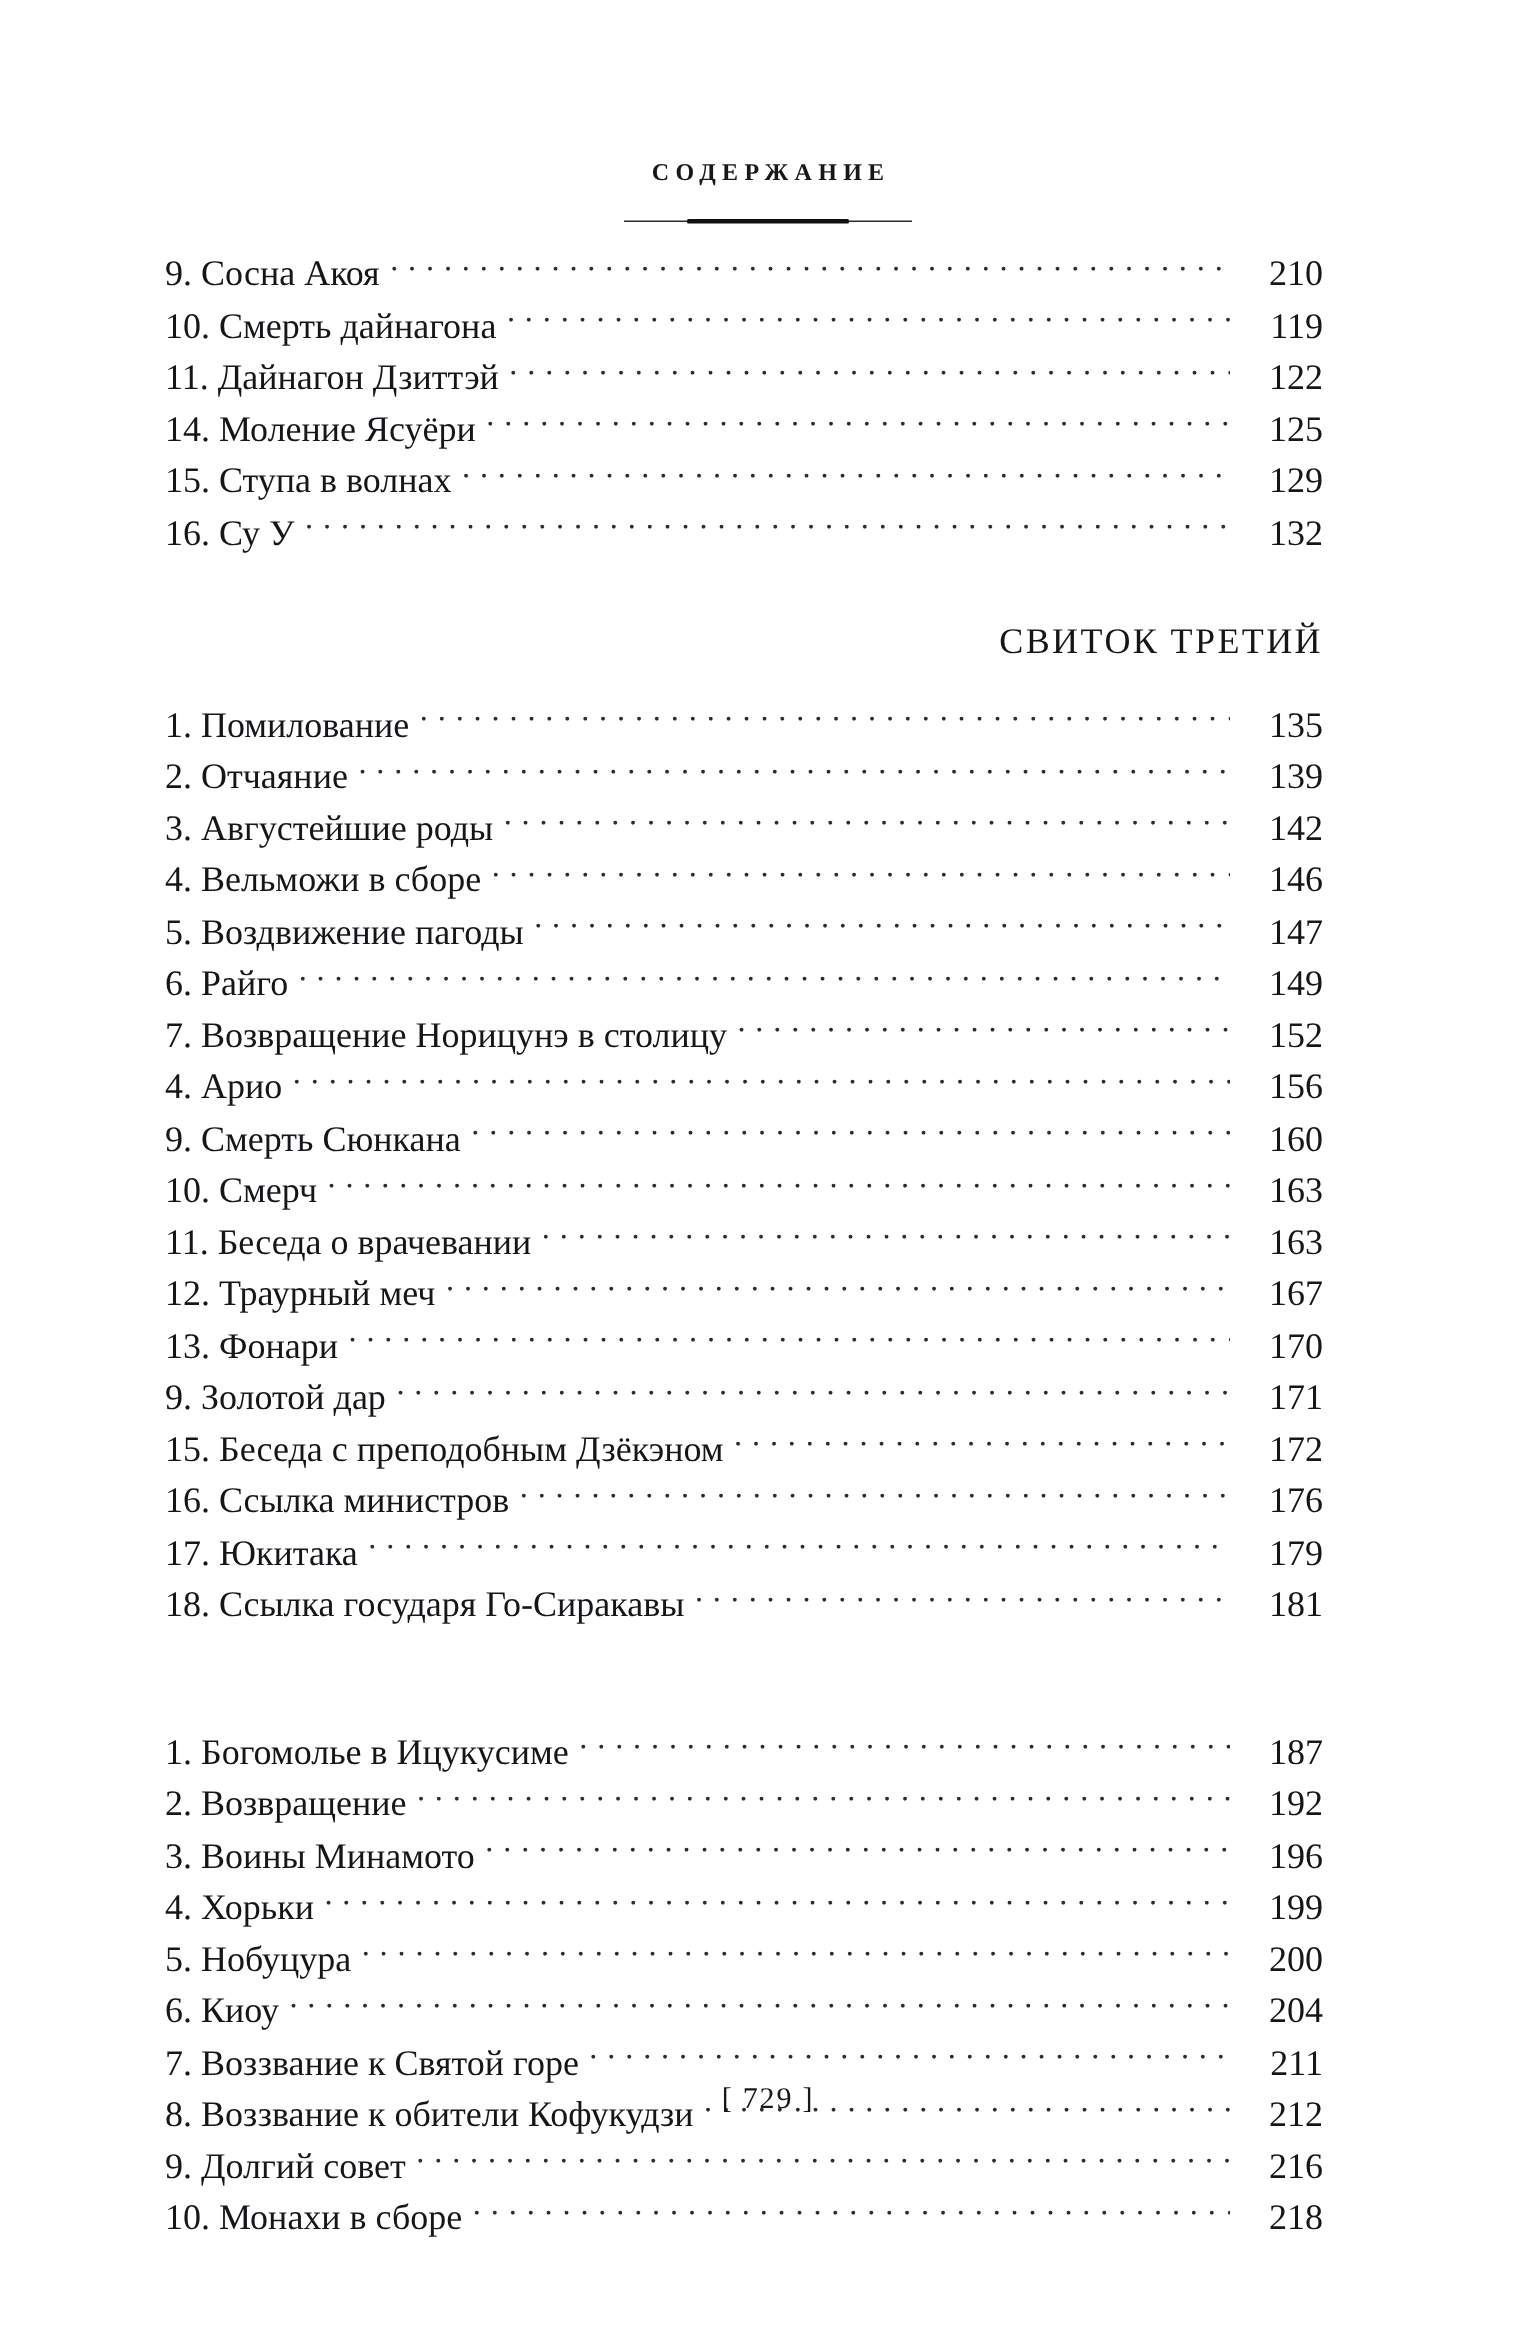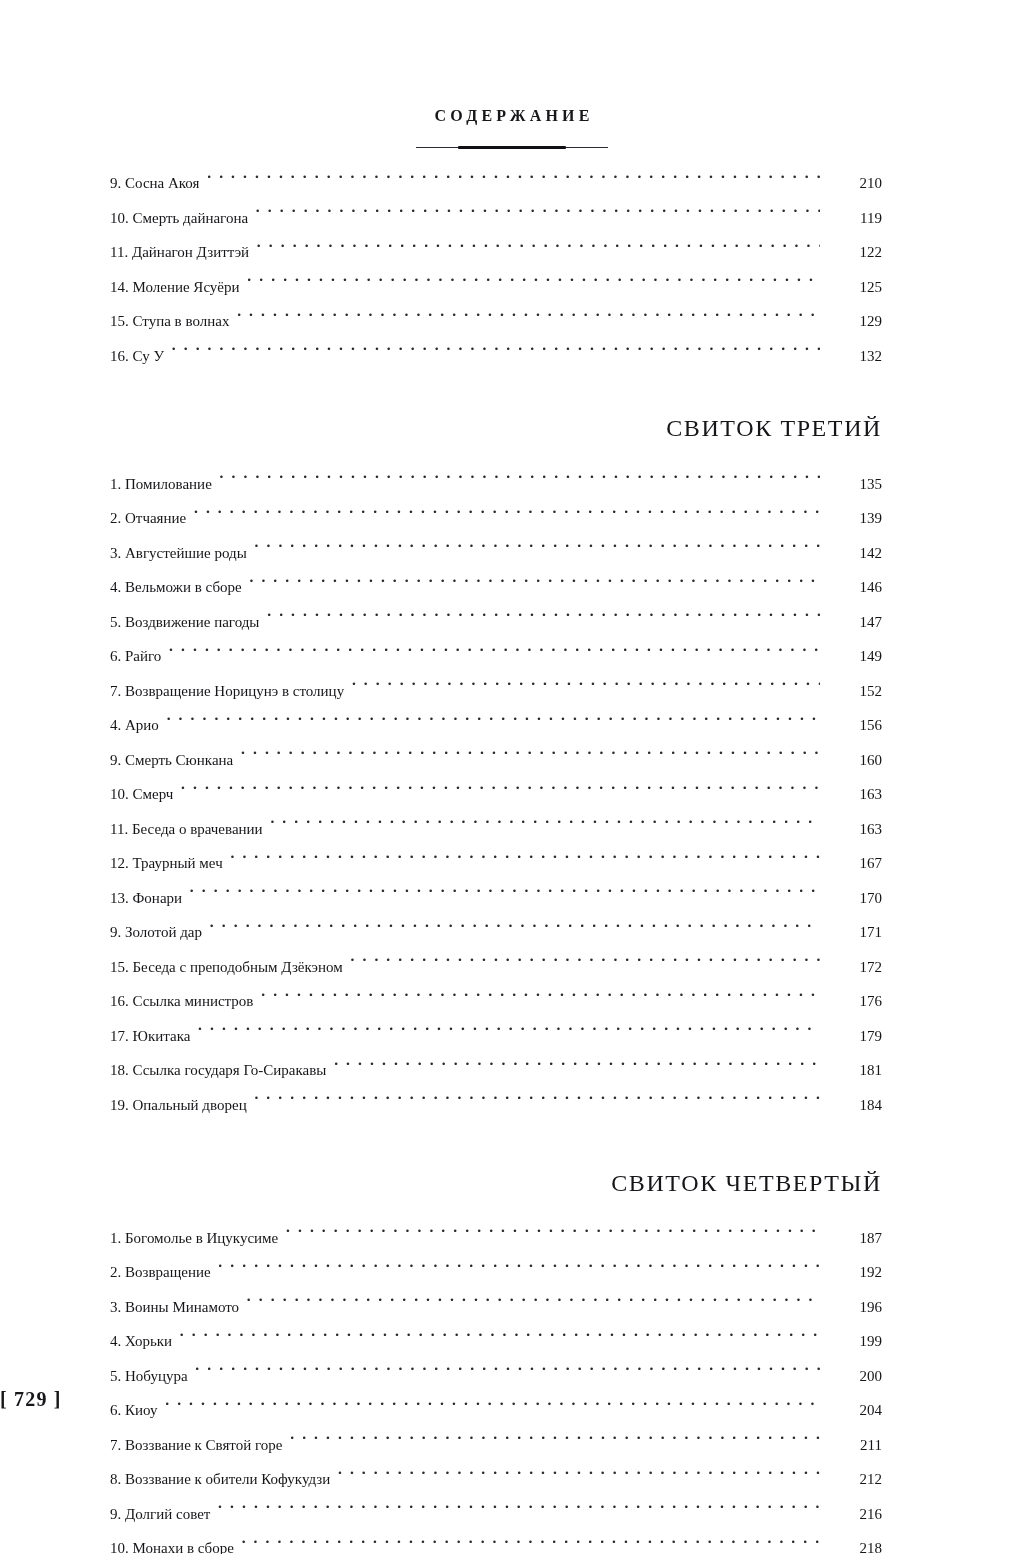--- a/index.html
+++ b/index.html
@@ -72,21 +72,21 @@
     position: absolute;
     left: 110px;
     top: 166px;
     width: 772px;
   }
 
   .entry {
     display: flex;
     align-items: baseline;
     height: 34.5px;
-    font-size: 15px;
+    font-size: 24px;
     line-height: 34.5px;
     white-space: nowrap;
   }
   .entry .etitle {
     flex: 0 0 auto;
     padding-right: 7px;
   }
   .entry .leader {
     flex: 1 1 auto;
     overflow: hidden;
@@ -124,24 +124,24 @@
 
   .gap-before-4 { height: 44px; }
   .gap-after-4  { height: 20px; }
 
   
   .folio {
     position: absolute;
     left: 0;
     top: 1388px;
     width: 1024px;
-    text-align: left;
+    text-align: center;
     font-size: 20px;
     letter-spacing: 1.2px;
-    font-weight: 700;
+    font-weight: 400;
     color: #17171b;
   }
 </style>
 </head>
 <body>
 
 <div class="page">
 
   <div class="head">
     <span class="head-title">СОДЕРЖАНИЕ</span>
@@ -268,27 +268,21 @@
       <div class="entry">
         <span class="etitle">17. Юкитака</span>
         <span class="leader"></span>
         <span class="epage">179</span>
       </div>
       <div class="entry">
         <span class="etitle">18. Ссылка государя Го-Сиракавы</span>
         <span class="leader"></span>
         <span class="epage">181</span>
       </div>
-      <div class="entry">
-        <span class="etitle">19. Опальный дворец</span>
-        <span class="leader"></span>
-        <span class="epage">184</span>
-      </div>
       <div class="gap-before-4"></div>
-      <div class="scroll-head">СВИТОК ЧЕТВЕРТЫЙ</div>
       <div class="gap-after-4"></div>
       <div class="entry">
         <span class="etitle">1. Богомолье в Ицукусиме</span>
         <span class="leader"></span>
         <span class="epage">187</span>
       </div>
       <div class="entry">
         <span class="etitle">2. Возвращение</span>
         <span class="leader"></span>
         <span class="epage">192</span>

